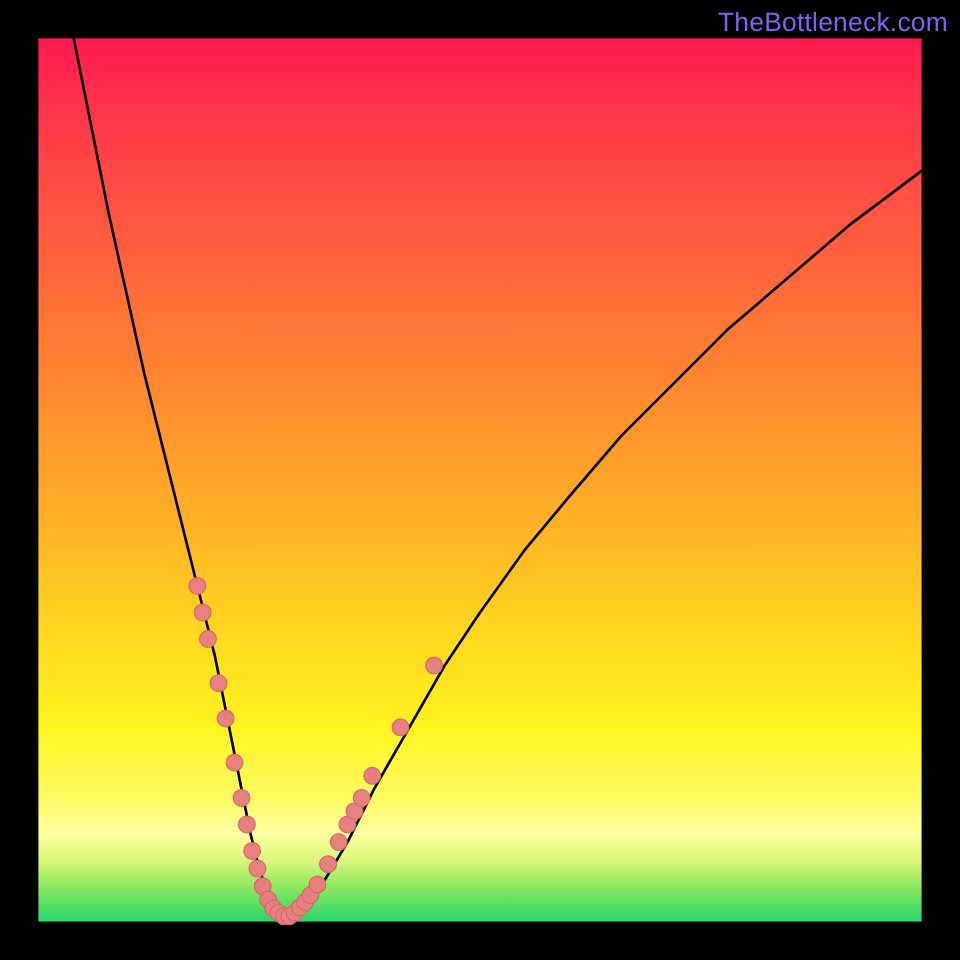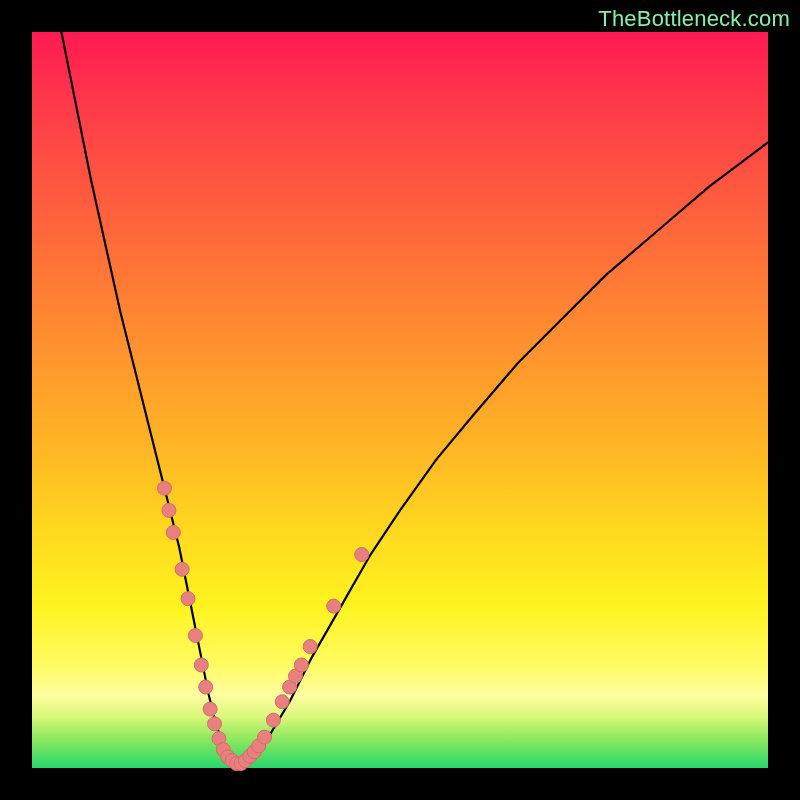--- a/index.html
+++ b/index.html
@@ -37,21 +37,21 @@
       #fffea0 90%,
       #d9f77a 93%,
       #8fe85e 96%,
       #27d66b 100%
     );
   }
   .watermark {
     position: absolute;
     top: 6px;
     right: 10px;
-    color: #86efac;
+    color: #8b5cf6;
     font-size: 22px;
     font-weight: 500;
     letter-spacing: 0.2px;
     user-select: none;
   }
   svg.curve {
     position: absolute;
     left: 0;
     top: 0;
     width: 736px;

